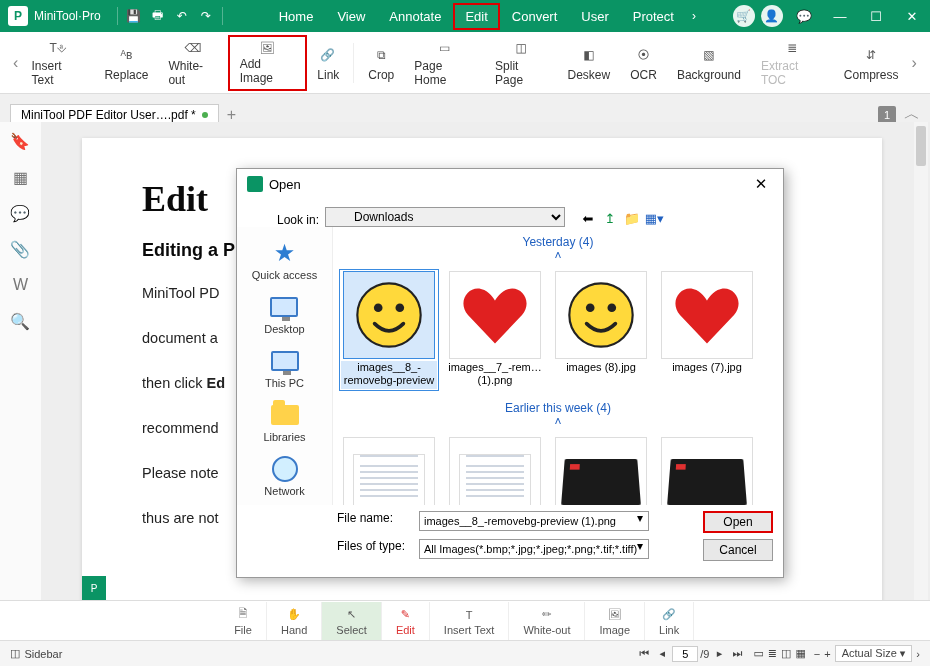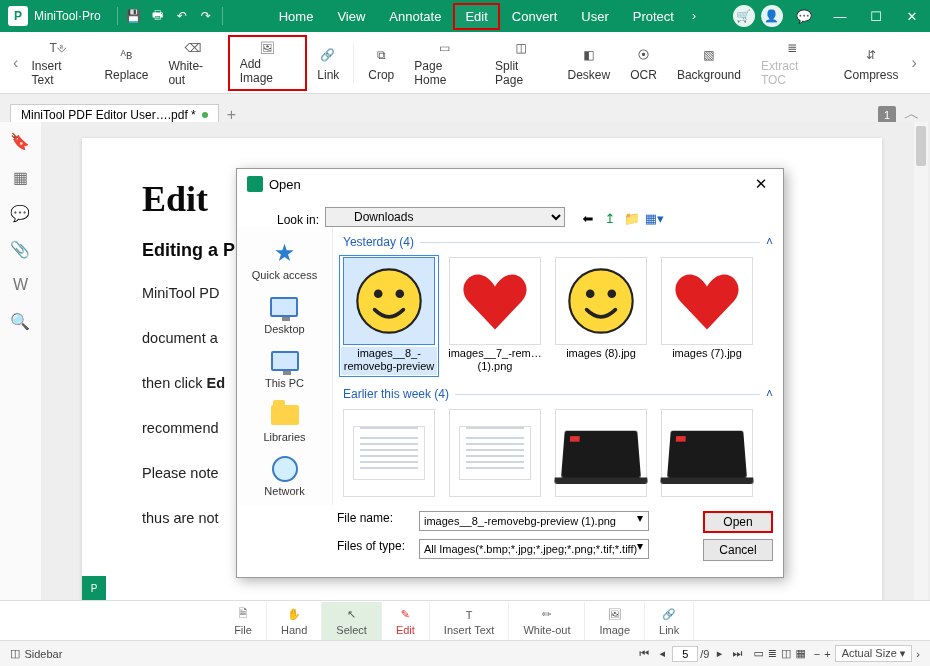--- a/index.html
+++ b/index.html
@@ -74,21 +74,21 @@
 .dialog .dlg-title .dlg-close { margin-left: auto; cursor: pointer; font-size: 15px; width: 24px; text-align: center; }
 .dialog .dlg-lookin { height: 28px; display: flex; align-items: flex-end; padding: 0 10px 0 40px; font-size: 12px; gap: 6px; }
 .dialog .dlg-lookin select { flex: 0 0 240px; height: 20px; font-size: 12px; border: 1px solid #999; padding-left: 24px; }
 .dialog .dlg-lookin .lookin-icons { display: flex; gap: 4px; margin-left: 8px; }
 .dialog .dlg-lookin .lookin-icons span { width: 18px; height: 18px; display: flex; align-items: center; justify-content: center; cursor: pointer; font-size: 13px; }
 .dialog .dlg-body { flex: 1; display: flex; overflow: hidden; }
 .dialog .places { width: 96px; background: #fdfdfd; border-right: 1px solid #eee; display: flex; flex-direction: column; align-items: center; padding-top: 6px; }
 .dialog .place { display: flex; flex-direction: column; align-items: center; padding: 6px 4px; cursor: pointer; font-size: 11px; color: #333; gap: 2px; }
 .dialog .place .picon { width: 32px; height: 28px; display: flex; align-items: center; justify-content: center; font-size: 24px; }
 .dialog .files { flex: 1; padding: 4px 8px; overflow: hidden; position: relative; }
-.dialog .group-header { color: #2060c0; font-size: 12px; padding: 4px 2px; display: flex; align-items: center; }
+.dialog .group-header { color: #2060c0; font-size: 12px; padding: 4px 2px; display: flex; align-items: center; flex-direction: column; }
 .dialog .group-header .line { flex: 1; height: 1px; background: #ccd8ec; margin: 0 6px; }
 .dialog .group-header .collapse { cursor: pointer; color: #2060c0; }
 .dialog .file-grid { display: flex; gap: 10px; padding: 4px 0 8px 0; flex-wrap: nowrap; }
 .dialog .file-item { width: 96px; display: flex; flex-direction: column; align-items: center; cursor: pointer; }
 .dialog .file-item .thumb { width: 92px; height: 88px; border: 1px solid #ddd; display: flex; align-items: center; justify-content: center; background: #fff; }
 .dialog .file-item.selected .thumb { border: 1px solid #3a8be0; background: #d6e8fb; }
 .dialog .file-item.selected .fname { background: #d6e8fb; }
 .dialog .file-item .fname { font-size: 11px; text-align: center; margin-top: 2px; width: 100%; overflow: hidden; line-height: 1.2; max-height: 28px; }
 .dialog .file-item.selected { outline: 1px solid #3a8be0; outline-offset: 1px; }
 .dialog .dlg-bottom { padding: 6px 10px 10px 100px; font-size: 12px; }

